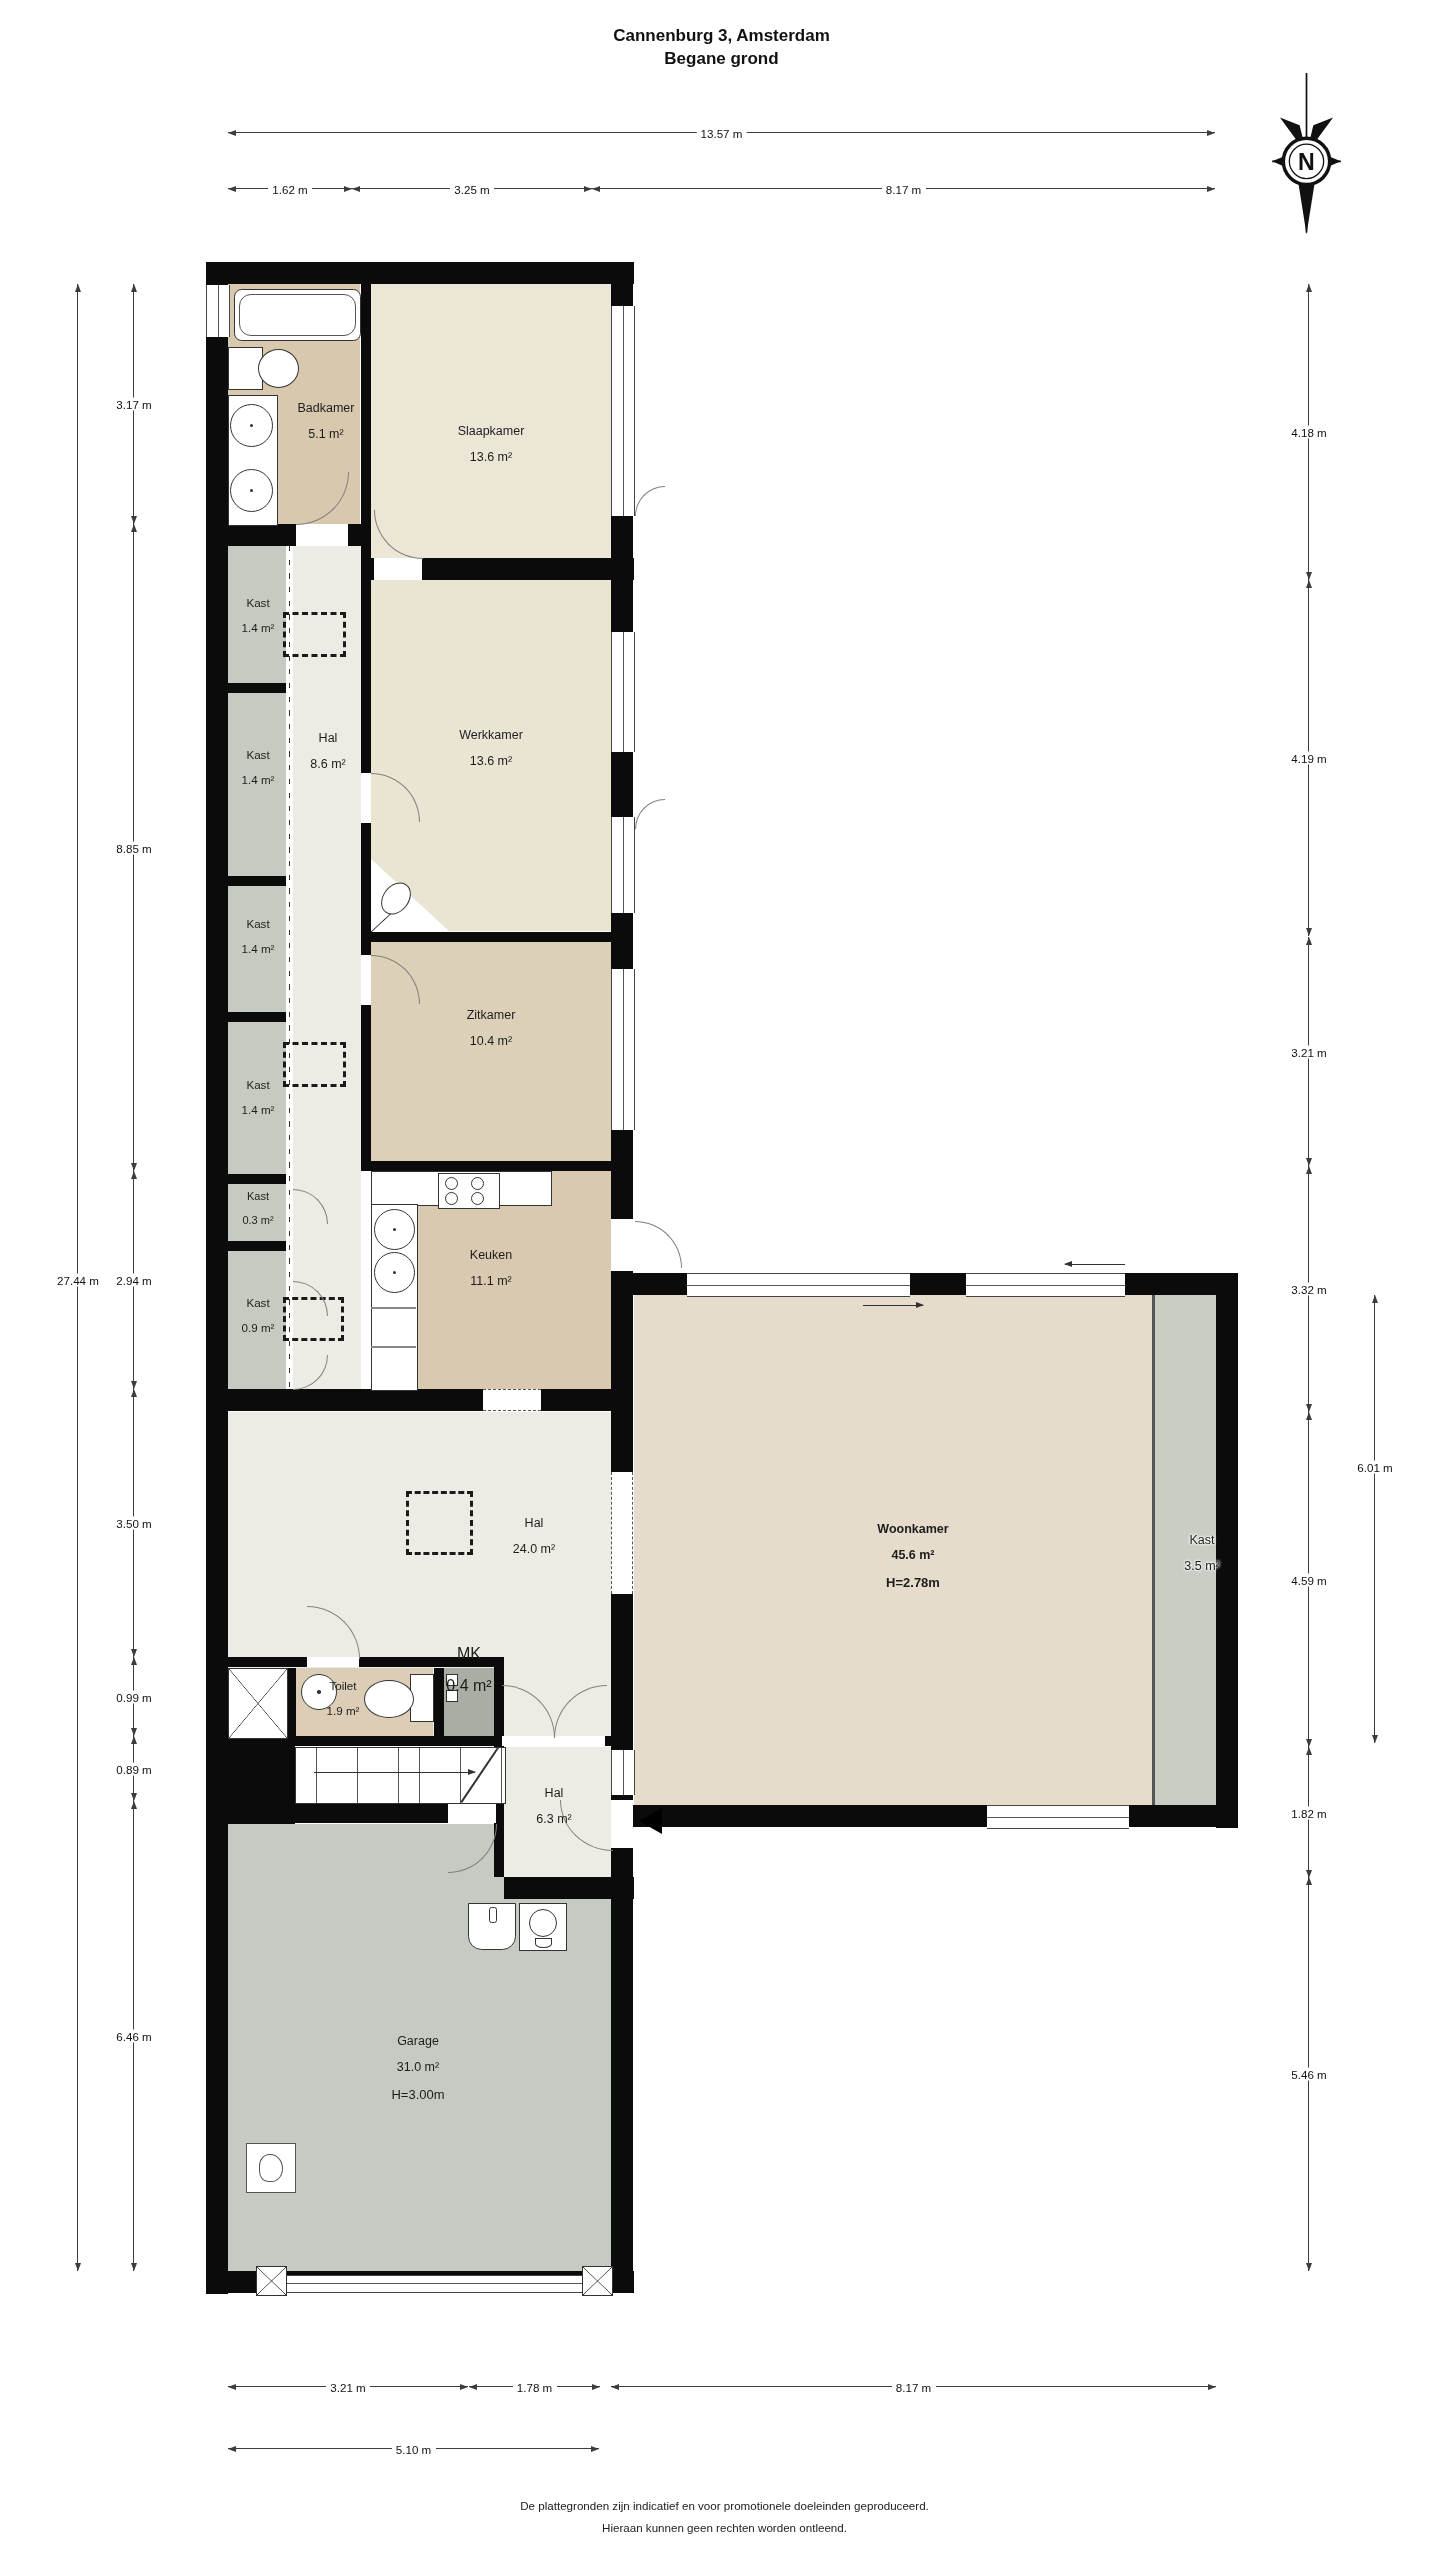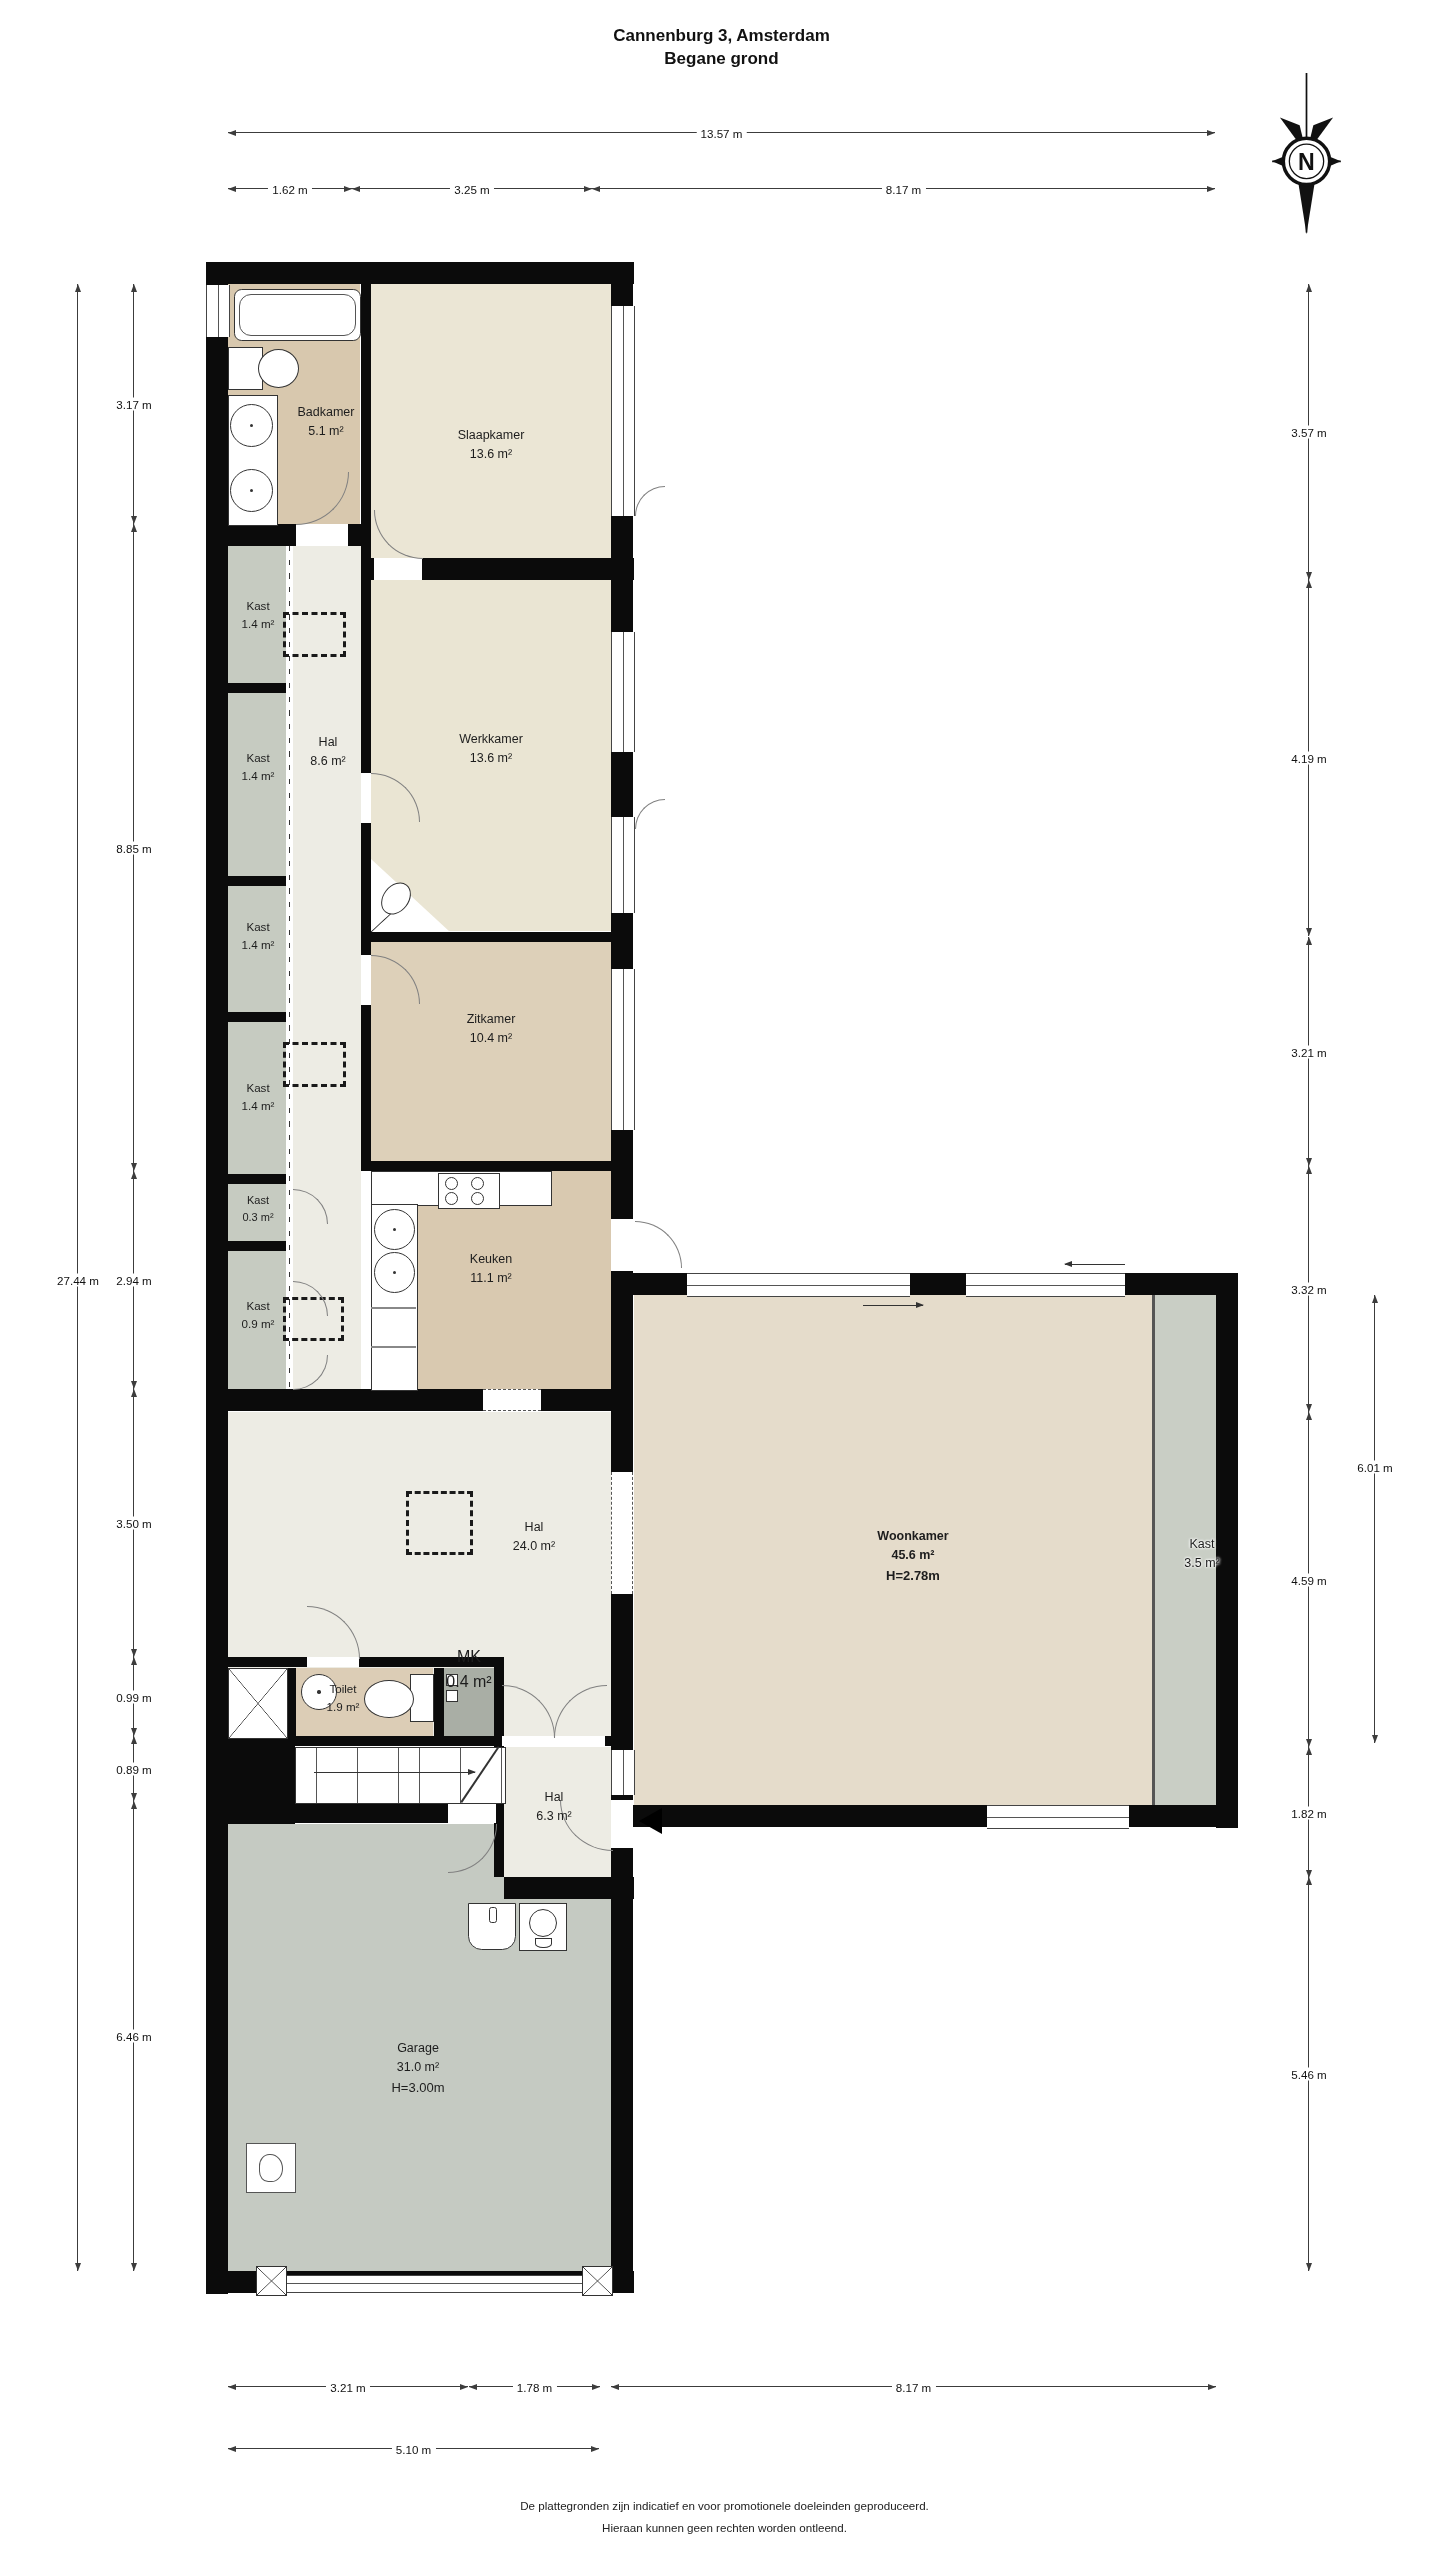--- a/index.html
+++ b/index.html
@@ -1,20 +1,20 @@
 <!DOCTYPE html>
 <html style="font-size:13.7px"><head>
 <meta charset="utf-8">
 <style>
   html,body{margin:0;padding:0;background:#fff;font-family:"Liberation Sans",sans-serif;}
   #canvas{position:relative;width:1449px;height:2576px;background:#fff;overflow:hidden;}
   .w{position:absolute;background:#0b0b0b;}
   .fl{position:absolute;}
   .rl{position:absolute;transform:translate(-50%,-50%);display:flex;flex-direction:column;align-items:center;
-      text-align:center;font-size:12.5px;color:#1d1d1d;white-space:nowrap;line-height:1.55;z-index:30;}
+      text-align:center;font-size:12.5px;color:#1d1d1d;white-space:nowrap;line-height:1.55;z-index:30;gap:7px;}
   .rl .sm{font-size:13px;}
   .rl.halo span{text-shadow:0 0 2.6px #fff,0 0 2.6px #fff,0 0 3.4px #fff;}
   .dimh{position:absolute;height:0;border-top:0.9px solid #3c3c3c;z-index:40;}
   .dimh::before{content:"";position:absolute;left:0;top:-3.4px;border-top:3px solid transparent;border-bottom:3px solid transparent;border-right:8.6px solid #3c3c3c;}
   .dimh::after{content:"";position:absolute;right:0;top:-3.4px;border-top:3px solid transparent;border-bottom:3px solid transparent;border-left:8.6px solid #3c3c3c;}
   .dimv{position:absolute;width:0;border-left:0.9px solid #3c3c3c;z-index:40;}
   .dimv::before{content:"";position:absolute;top:0;left:-3.4px;border-left:3px solid transparent;border-right:3px solid transparent;border-bottom:8.6px solid #3c3c3c;}
   .dimv::after{content:"";position:absolute;bottom:0;left:-3.4px;border-left:3px solid transparent;border-right:3px solid transparent;border-top:8.6px solid #3c3c3c;}
   .dimh .dlab{position:absolute;left:50%;top:0;transform:translate(-50%,-50%);}
   .dimv .dlab{position:absolute;left:0;top:50%;transform:translate(-50%,-50%);}
@@ -339,21 +339,21 @@
     <span class="dlab">0.99 m</span>
   </div>
   <div class="dimv" style="left:133px;top:1736px;height:65px;">
     <span class="dlab">0.89 m</span>
   </div>
   <div class="dimv" style="left:133px;top:1801px;height:470px;">
     <span class="dlab">6.46 m</span>
   </div>
 
   <div class="dimv" style="left:1308px;top:284px;height:296px;">
-    <span class="dlab">3.57 m</span>
+    <span class="dlab">4.18 m</span>
   </div>
   <div class="dimv" style="left:1308px;top:580px;height:356px;">
     <span class="dlab">4.19 m</span>
   </div>
   <div class="dimv" style="left:1308px;top:937px;height:229px;">
     <span class="dlab">3.21 m</span>
   </div>
   <div class="dimv" style="left:1308px;top:1166px;height:246px;">
     <span class="dlab">3.32 m</span>
   </div>

